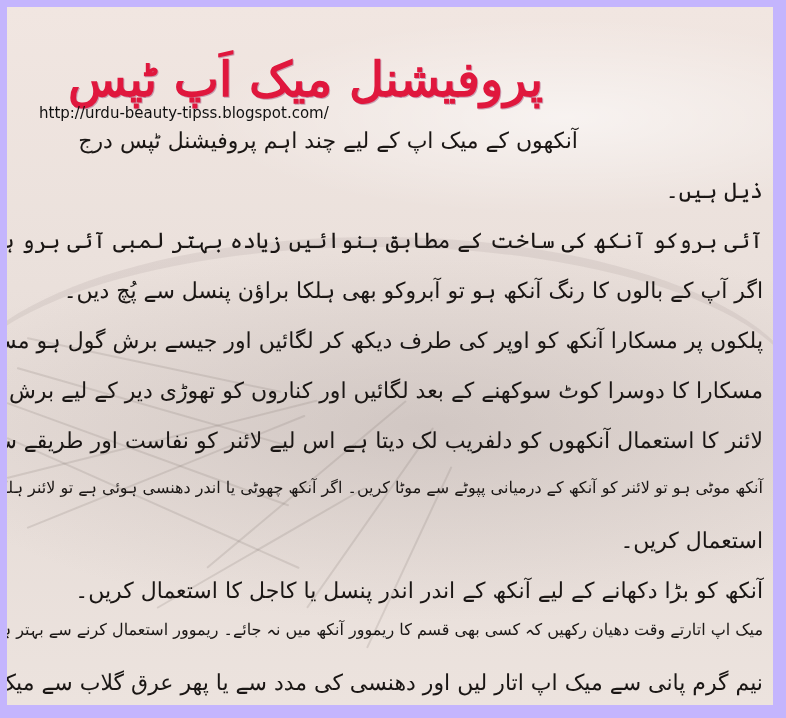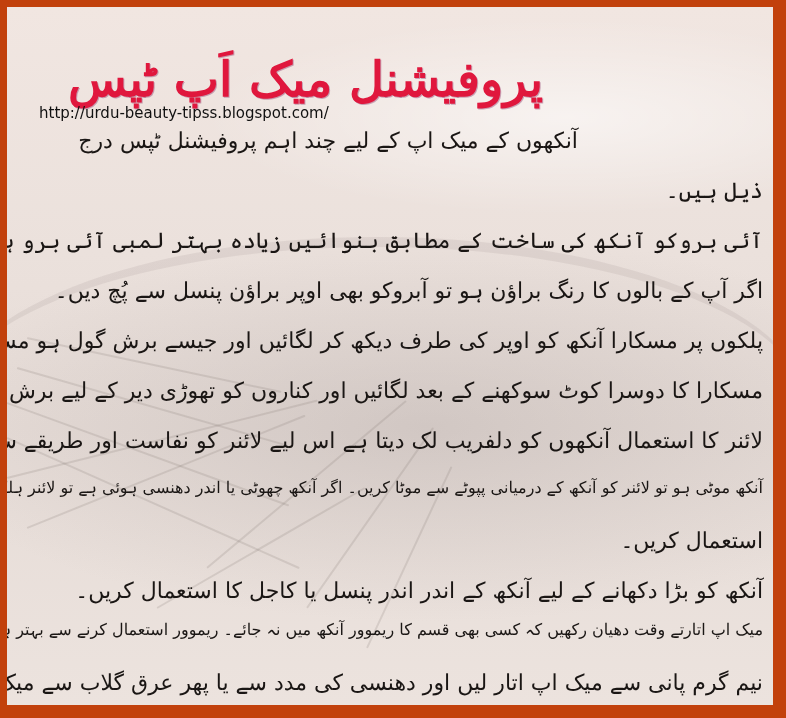--- a/index.html
+++ b/index.html
@@ -4,21 +4,21 @@
   <style>
     html, body { margin: 0; padding: 0; }
     body {
       width: 786px; height: 718px; overflow: hidden;
       background: #b4adab;
       font-family: "DejaVu Serif", serif;
     }
     .frame {
       position: absolute; left: 0; top: 0;
       width: 786px; height: 718px;
-      background: #c2410c;
+      background: #c4b5fd;
     }
     .canvas {
       position: absolute; left: 7px; top: 7px;
       width: 766px; height: 698px;
       overflow: hidden;
       background:
         radial-gradient(ellipse 520px 140px at 560px 110px, rgba(255,255,255,0.55), rgba(255,255,255,0) 70%),
         radial-gradient(ellipse 700px 260px at 420px 420px, rgba(170,160,158,0.35), rgba(170,160,158,0) 75%),
         linear-gradient(180deg, #f1e6e1 0%, #ebe1dc 35%, #e6dcd7 60%, #ece3de 100%);
     }
@@ -82,21 +82,21 @@
     </div>
 
     <div class="title">پروفیشنل میک اَپ ٹپس</div>
 
     <div class="url url-top">http://urdu-beauty-tipss.blogspot.com/</div>
 
     <div class="lines">
       <div class="line" style="top:121px;right:185px;">آنکھوں کے میک اپ کے لیے چند اہم پروفیشنل ٹپس درج</div>
       <div class="line" style="top:171px;right:0;">ذیل ہیں۔</div>
       <div class="line" style="top:221px;right:0;">آئی بروکو آنکھ کی ساخت کے مطابق بنوائیں زیادہ بہتر لمبی آئی برو ہے۔</div>
-      <div class="line" style="top:271px;right:0;">اگر آپ کے بالوں کا رنگ براؤن ہو تو آبروکو بھی اوپر براؤن پنسل سے پُچ دیں۔</div>
+      <div class="line" style="top:271px;right:0;">اگر آپ کے بالوں کا رنگ آنکھ ہو تو آبروکو بھی ہلکا براؤن پنسل سے پُچ دیں۔</div>
       <div class="line" style="top:321px;right:0;">پلکوں پر مسکارا آنکھ کو اوپر کی طرف دیکھ کر لگائیں اور جیسے برش گول ہو مسکارا بھی گھما کر لگائیں۔</div>
       <div class="line" style="top:371px;right:0;margin-left:16px;">مسکارا کا دوسرا کوٹ سوکھنے کے بعد لگائیں اور کناروں کو تھوڑی دیر کے لیے برش کے ساتھ دبا کر رکھیں۔</div>
       <div class="line" style="top:421px;right:0;">لائنر کا استعمال آنکھوں کو دلفریب لک دیتا ہے اس لیے لائنر کو نفاست اور طریقے سے استعمال کریں۔</div>
       <div class="line" style="top:471px;right:0;font-size:16px;">آنکھ موٹی ہو تو لائنر کو آنکھ کے درمیانی پپوٹے سے موٹا کریں۔ اگر آنکھ چھوٹی یا اندر دھنسی ہوئی ہے تو لائنر ہلکا سا موٹا</div>
       <div class="line" style="top:521px;right:0;">استعمال کریں۔</div>
       <div class="line" style="top:571px;right:0;">آنکھ کو بڑا دکھانے کے لیے آنکھ کے اندر اندر پنسل یا کاجل کا استعمال کریں۔</div>
       <div class="line" style="top:613px;right:0;font-size:16px;">میک اپ اتارتے وقت دھیان رکھیں کہ کسی بھی قسم کا ریموور آنکھ میں نہ جائے۔ ریموور استعمال کرنے سے بہتر ہے کہ</div>
       <div class="line" style="top:663px;right:0;">نیم گرم پانی سے میک اپ اتار لیں اور دھنسی کی مدد سے یا پھر عرق گلاب سے میک اپ اتار لیں۔</div>
     </div>
 

